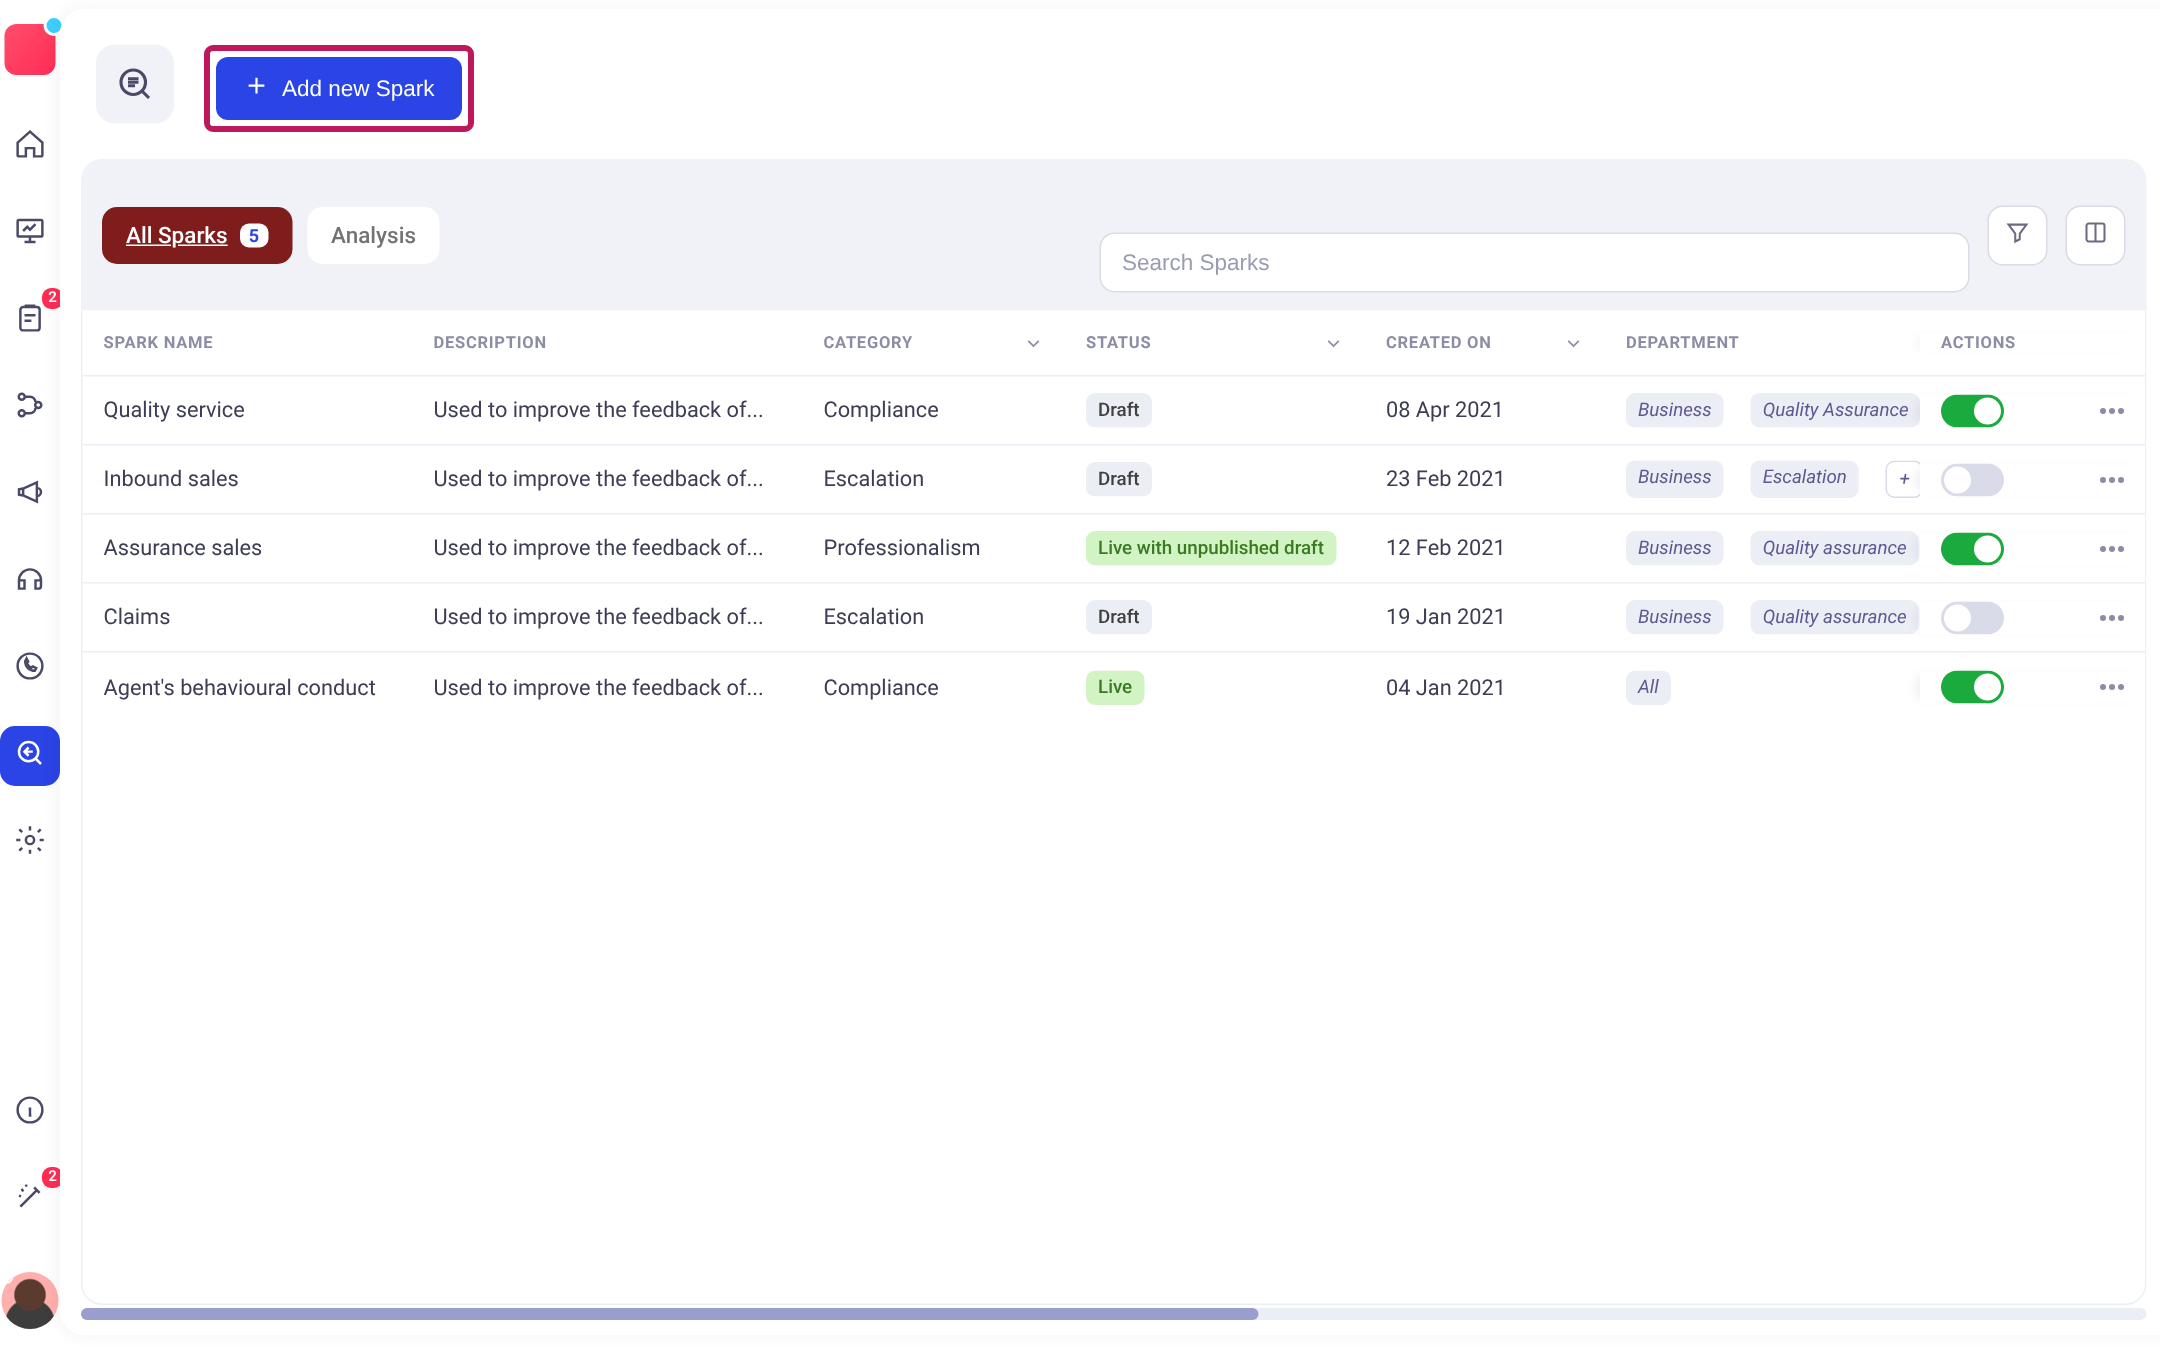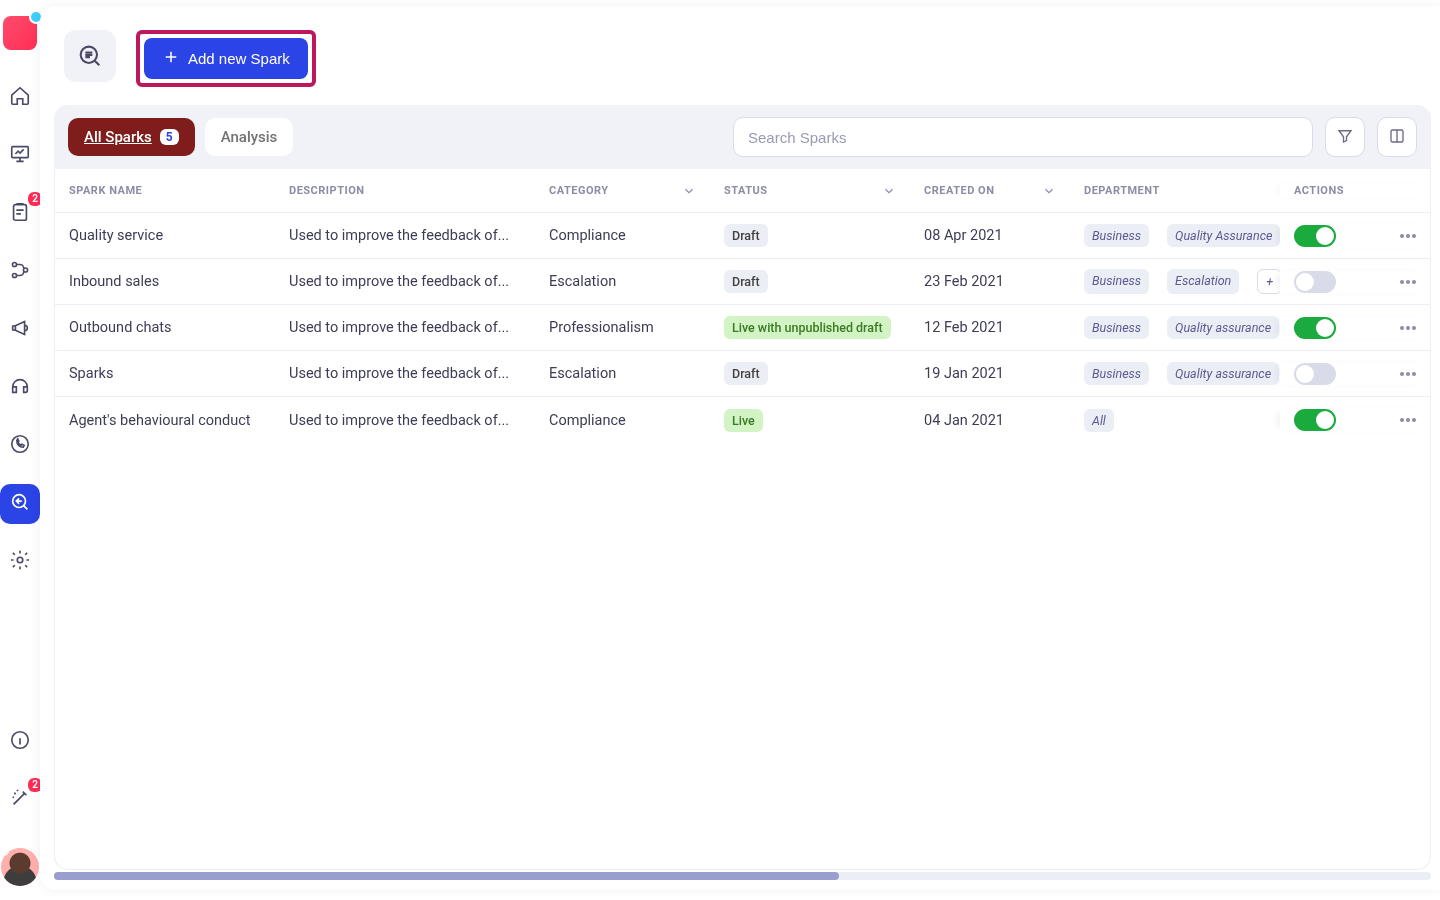--- a/index.html
+++ b/index.html
@@ -35,21 +35,21 @@
 .add-btn svg{width:18px;height:18px;stroke:#fff;fill:none;stroke-width:2;}
 
 
 .toolbar { background:#f1f2f7; margin:0 14px; border-radius:14px 14px 0 0; padding:12px 14px; display:flex; align-items:center; gap:12px; }
 .tabs { display:flex; gap:10px; }
 .tab { background:#fff; color:#737373; border-radius:10px; padding:10px 16px; font-size:15px; font-weight:500; display:flex; align-items:center; gap:8px; cursor:pointer; }
 .tab.active { background:#7f1d1d; color:#fff;text-decoration:underline; }
 .tab .count { background:#fff; color:#2b44e6; border-radius:6px; font-size:12px; font-weight:700; padding:1px 6px; }
 .spacer{flex:1;}
 .search { flex:0 0 580px; }
-.search input { width:100%; height:40px; border:1px solid #d9dbe8; border-radius:10px; padding:0 14px; font-size:15px; color:#333; background:#fff; }
+.search input { width:100%; height:40px; border:1px solid #d9dbe8; border-radius:10px; padding:0 14px; font-size:15px; color:#333; background:#fff;margin-top:37px; }
 .search input::placeholder{color:#9a9ab5;}
 .icon-btn { width:40px; height:40px; border:1px solid #d9dbe8; border-radius:10px; background:#fff; display:flex; align-items:center; justify-content:center; color:#6b6b84; cursor:pointer; }
 .icon-btn svg{width:18px;height:18px;stroke:currentColor;fill:none;stroke-width:1.8;}
 
 
 .table { margin:0 14px; border:1px solid #eceef6; border-top:none; border-radius:0 0 14px 14px; overflow:hidden; flex:1; display:flex; flex-direction:column; }
 .thead, .trow { display:grid; grid-template-columns: 220px 260px 175px 200px 160px 210px 150px; align-items:center; }
 .thead { background:#fff; border-bottom:1px solid #eceef6; height:44px; }
 .th { font-size:11px; font-weight:700; color:#8c8ca6; letter-spacing:.5px; text-transform:uppercase; padding:0 14px; display:flex; align-items:center; gap:6px; }
 .th .chev{margin-left:auto;}
@@ -281,21 +281,21 @@
             <div class="td actions-cell actions-col-shadow">
               <div class="toggle "></div>
               <div class="more">
                 <span></span>
                 <span></span>
                 <span></span>
               </div>
             </div>
           </div>
           <div class="trow">
-            <div class="td">Outbound chats</div>
+            <div class="td">Assurance sales</div>
             <div class="td">Used to improve the feedback of...</div>
             <div class="td">Professionalism</div>
             <div class="td"><span class="pill livedraft">Live with unpublished draft</span></div>
             <div class="td">12 Feb 2021</div>
             <div class="td chips">
               <span class="chip">Business</span>
               <span class="chip">Quality assurance</span>
             </div>
             <div class="td actions-cell actions-col-shadow">
               <div class="toggle on">
@@ -304,21 +304,21 @@
                   </svg></span>
               </div>
               <div class="more">
                 <span></span>
                 <span></span>
                 <span></span>
               </div>
             </div>
           </div>
           <div class="trow">
-            <div class="td">Sparks</div>
+            <div class="td">Claims</div>
             <div class="td">Used to improve the feedback of...</div>
             <div class="td">Escalation</div>
             <div class="td"><span class="pill draft">Draft</span></div>
             <div class="td">19 Jan 2021</div>
             <div class="td chips">
               <span class="chip">Business</span>
               <span class="chip">Quality assurance</span>
             </div>
             <div class="td actions-cell actions-col-shadow">
               <div class="toggle "></div>

